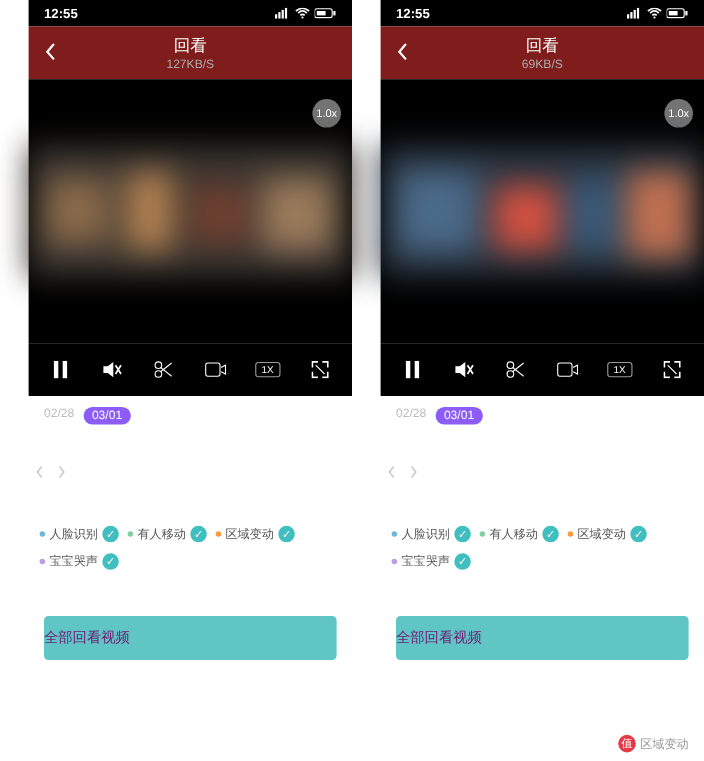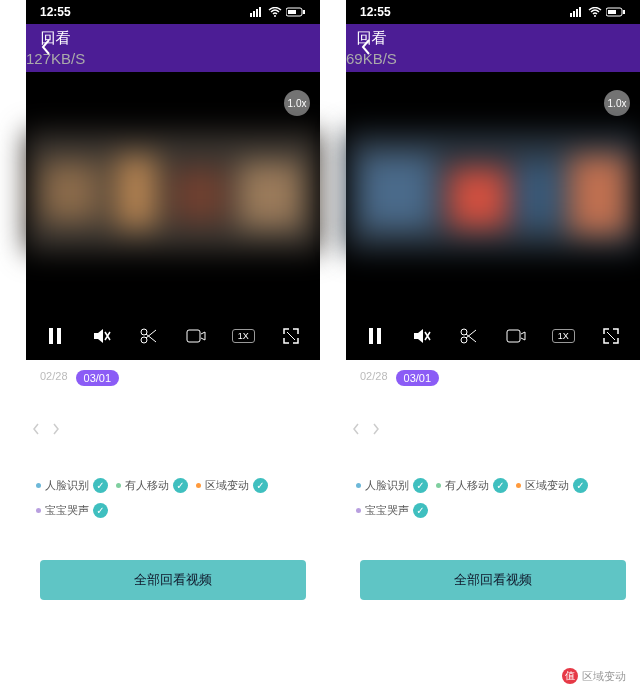--- a/index.html
+++ b/index.html
@@ -1,25 +1,25 @@
 <!DOCTYPE html>
 <html><head>
 <meta charset="utf-8">
 <style>
   * { margin: 0; padding: 0; box-sizing: border-box; }
   body { width: 640px; height: 692px; background: #fff; font-family: -apple-system, "PingFang SC", sans-serif; overflow: hidden; position: relative; }
   .dual { display: flex; width: 640px; height: 692px; }
   .pane { width: 320px; display: flex; flex-direction: column; padding-left: 26px; }
   .status-bar { height: 24px; background: #000; color: #fff; display: flex; align-items: center; justify-content: space-between; padding: 0 14px; font-size: 12px; font-weight: 600; }
   .status-right { display: flex; gap: 4px; align-items: center; }
-  .header { background: #4c1d95; color: #fff; display: flex; align-items: center; justify-content: flex-start; height: 48px; position: relative; }
+  .header { background: #7f1d1d; color: #fff; display: flex; align-items: center; justify-content: center; height: 48px; position: relative; }
   .back { position: absolute; left: 14px; top: 14px; color: #fff; }
   .title-block { text-align: center; }
   .title { font-size: 15px; font-weight: 500; }
-  .subtitle { font-size: 15px; color: #aaa; margin-top: 2px; }
+  .subtitle { font-size: 11px; color: #aaa; margin-top: 2px; }
   .video-area { background: #000; position: relative; flex: 0 0 240px; display: flex; align-items: center; }
   .speed-badge { position: absolute; top: 18px; right: 10px; width: 26px; height: 26px; border-radius: 50%; background: #737373; color: #fff; font-size: 10px; display: flex; align-items: center; justify-content: center; }
   .blur-img { width: 100%; height: 120px; filter: blur(14px); }
   .controls { background: #000; height: 48px; display: flex; align-items: center; justify-content: space-around; padding: 0 6px; }
   .controls .ctrl { color: #fff; width: 22px; height: 22px; display: flex; align-items: center; justify-content: center; }
   .speed-box { border: 1px solid #999; border-radius: 3px; padding: 1px 5px; font-size: 9px; color: #fff; }
   .timeline-section { background: #fff; padding: 10px 0 0 0; }
   .date-row { display: flex; gap: 8px; padding: 0 14px 8px 14px; font-size: 11px; }
   .date-inactive { color: #bbb; }
   .date-active { background: #8b5cf6; color: #fff; padding: 2px 8px; border-radius: 10px; }
@@ -27,21 +27,21 @@
   .tl-arrow { width: 20px; display: flex; align-items: center; justify-content: center; color: #ccc; }
   .tl-body { flex: 1; height: 60px; position: relative; background: #f5f7f7; border-radius: 2px; overflow: hidden; }
   .tl-bar { position: absolute; top: 8px; bottom: 8px; width: 3px; }
   .tl-cursor { position: absolute; top: 4px; bottom: 4px; width: 2px; background: #ff9a3c; left: 42%; }
   .tl-cursor::after { content: ""; position: absolute; bottom: -6px; left: -4px; border: 5px solid transparent; border-top-color: #ff9a3c; }
   .tl-time { position: absolute; bottom: 2px; font-size: 8px; color: #aaa; }
   .filters { padding: 14px 10px; display: flex; flex-wrap: wrap; gap: 10px 8px; }
   .filter { display: flex; align-items: center; gap: 4px; font-size: 11px; color: #555; }
   .dot { width: 5px; height: 5px; border-radius: 50%; }
   .check { width: 15px; height: 15px; border-radius: 50%; background: #3fbfbf; color: #fff; display: flex; align-items: center; justify-content: center; font-size: 10px; }
-  .btn-all { margin: 28px 14px 10px 14px; background: #5fc5c5; color: #0f172a; text-align: center; padding: 11px 0; border-radius: 4px; font-size: 13px; }
+  .btn-all { margin: 28px 14px 10px 14px; background: #5fc5c5; color: #701a75; padding: 11px 0; border-radius: 4px; font-size: 13px; }
   .watermark { position: absolute; right: 8px; bottom: 6px; display: flex; align-items: center; gap: 4px; font-size: 11px; color: #999; background: rgba(255,255,255,0.85); padding: 2px 6px; border-radius: 10px; }
   .wm-logo { width: 16px; height: 16px; border-radius: 50%; background: #e63946; color: #fff; font-size: 10px; display: flex; align-items: center; justify-content: center; }
 </style>
 </head>
 <body>
 
 <div class="dual">
 
   <div class="pane">
     <div class="status-bar">

